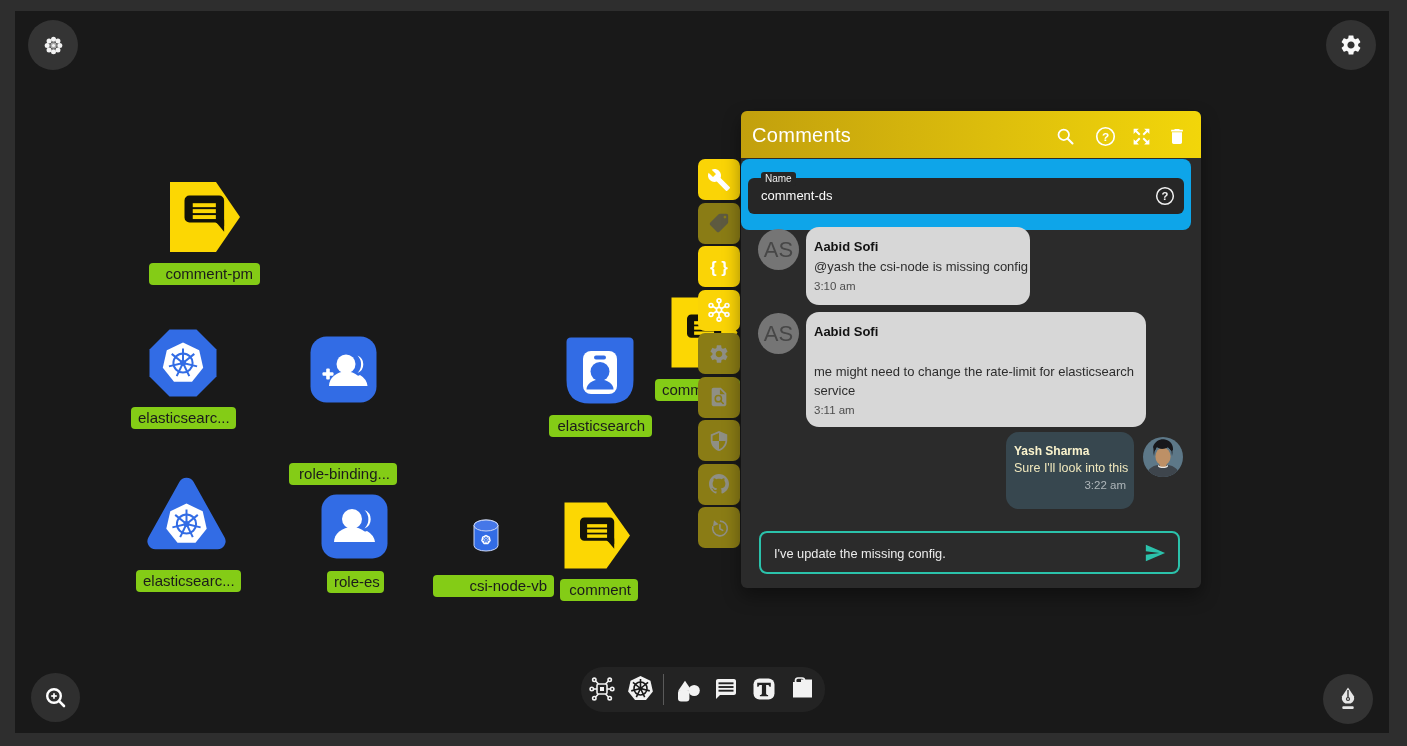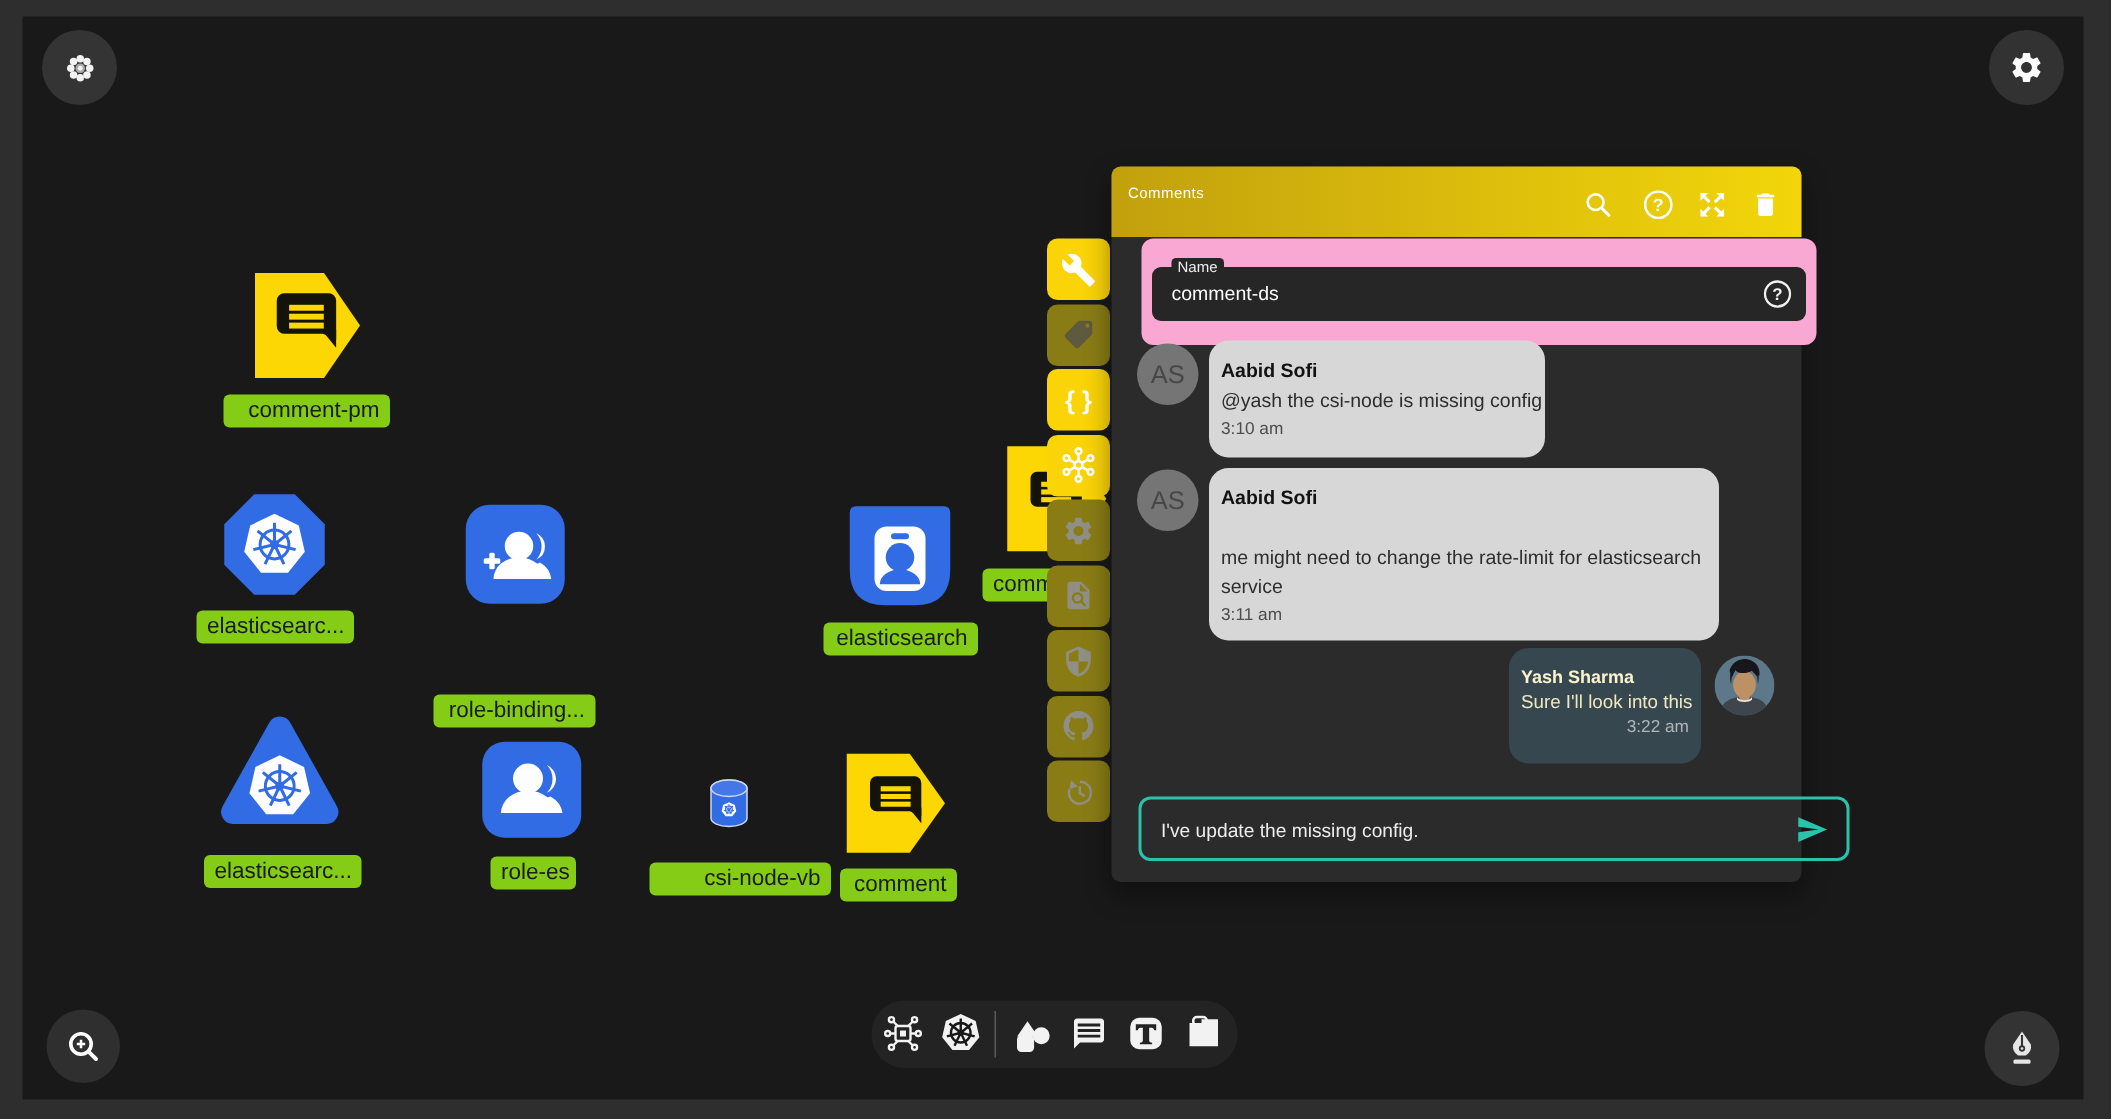--- a/index.html
+++ b/index.html
@@ -20,40 +20,40 @@
     display:flex; align-items:center; justify-content:center; left:698px; }
   .tile.bright { background:#fad406; }
   .tile.olive  { background:#8a7c15; }
   
   #panel { position:absolute; left:741px; top:111px; width:460px; height:477px;
     background:#2b2b2b; border-radius:6px; box-shadow:0 8px 18px rgba(0,0,0,0.4); }
   #panelhead { position:absolute; left:0; top:0; width:460px; height:47px;
     background:linear-gradient(90deg,#c2a00d 0%, #ddbe0c 55%, #f2d60a 100%);
     border-radius:6px 6px 0 0; }
   #panelhead .title { position:absolute; left:11px; top:13px; color:#fff;
-    font-size:10px; letter-spacing:0.3px; }
+    font-size:20px; letter-spacing:0.3px; }
   .hicon { position:absolute; top:15px; }
-  #namebox { position:absolute; left:20px; top:48px; width:450px; height:71px;
-    background:#f9a8d4; border-radius:8px; }
+  #namebox { position:absolute; left:0; top:48px; width:450px; height:71px;
+    background:#0ea5e9; border-radius:8px; }
   #nameinput { position:absolute; left:7px; top:19px; width:436px; height:36px;
     background:#262626; border-radius:6px; }
   #namechip { position:absolute; left:13px; top:-6px; background:#262626;
     color:#ededed; font-size:10px; padding:1px 4px 2px; border-radius:3px; }
   #nameval { position:absolute; left:13px; top:10px; color:#fafafa; font-size:13px; }
   .msgav { position:absolute; width:41px; height:41px; border-radius:50%;
-    background:#757575; color:#474747; font-size:17px; display:flex;
+    background:#757575; color:#474747; font-size:22px; display:flex;
     align-items:center; justify-content:center; }
   .bubble { position:absolute; background:#d7d7d7; border-radius:13px;
     color:#2d2d2d; font-size:13px; padding:10px 8px; line-height:1.48;
     white-space:nowrap; }
   .bname { font-weight:bold; color:#121212; font-size:13px; }
   .btime { font-size:11.5px; color:#4d4d4d; }
   #yash { position:absolute; background:#37474f; border-radius:13px;
     padding:12px 8px 10px 8px; }
-  #sendbox { position:absolute; left:18px; top:420px; width:474px; height:43px;
+  #sendbox { position:absolute; left:18px; top:420px; width:421px; height:43px;
     border:2px solid #2bc2ab; border-radius:8px; }
   #sendbox .txt { position:absolute; left:13px; top:13px; color:#ececec; font-size:12.8px; }
   
   #btoolbar { position:absolute; left:581px; top:667px; width:244px; height:45px;
     background:#232323; border-radius:22px; }
   #btoolbar .abs, #panel .abs { position:absolute; }
 </style>
 </head>
 <body>
 <div id="frame">

